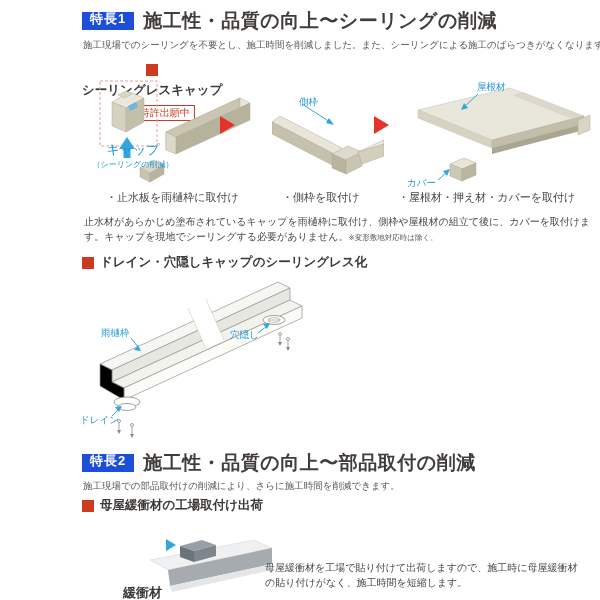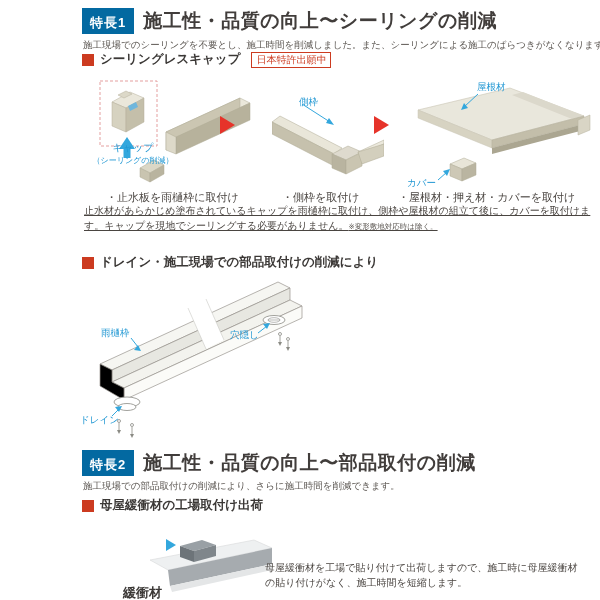--- a/index.html
+++ b/index.html
@@ -1,21 +1,21 @@
 <!DOCTYPE html>
 <html><head>
 <meta charset="utf-8">
 <style>
   html,body{margin:0;padding:0;background:#fff;}
   #page{position:relative;width:600px;height:600px;background:#fff;overflow:hidden;
         font-family:"Liberation Sans","DejaVu Sans",sans-serif;color:#433f3c;}
 
   .f-header{position:absolute;left:82px;display:flex;align-items:center;gap:9px;}
-  .badge{background:#0369a1;color:#fff;font-weight:bold;font-size:13px;line-height:1;
-         padding:8px 8px 5px;letter-spacing:1px;flex:0 0 auto;}
+  .badge{background:#1d4ed8;color:#fff;font-weight:bold;font-size:13px;line-height:1;
+         padding:0 8px 5px;letter-spacing:1px;flex:0 0 auto;}
   .f-title{font-size:19px;font-weight:bold;color:#413d3b;letter-spacing:.5px;white-space:nowrap;}
 
   .sub{position:absolute;left:83px;font-size:9.5px;color:#5a5550;white-space:nowrap;}
 
   .sec{position:absolute;left:82px;display:flex;align-items:center;gap:6px;}
   .sq{width:12px;height:12px;background:#cc3b20;flex:0 0 auto;}
   .sec-title{font-size:12.5px;font-weight:bold;color:#3b3836;white-space:nowrap;}
   .patent{border:1px solid #cc3b20;color:#cc3b20;font-size:10px;line-height:1;
           padding:2px 4px;margin-left:5px;white-space:nowrap;}
 
@@ -37,21 +37,21 @@
 <body>
 
 <div id="page">
 
   <div class="f-header" style="top:8px;">
     <span class="badge">特長1</span>
     <span class="f-title">施工性・品質の向上〜シーリングの削減</span>
   </div>
   <div class="sub" style="top:39px;">施工現場でのシーリングを不要とし、施工時間を削減しました。また、シーリングによる施工のばらつきがなくなります。</div>
 
-  <div class="sec" style="top:51px;">
+  <div class="sec" style="top:64px;flex-direction:column;">
     <span class="sq"></span>
     <span class="sec-title">シーリングレスキャップ</span>
     <span class="patent">日本特許出願中</span>
   </div>
 
   <svg class="fig" style="left:88px;top:76px;" width="165" height="112" viewBox="0 0 165 112">
     <rect x="12" y="5" width="57" height="65" fill="none" stroke="#e49f9f" stroke-dasharray="3 2"></rect>
     <polygon points="24,26 42,16 56,22 38,32" fill="#eae7db" stroke="#b4af9b" stroke-width="0.5"></polygon>
     <polygon points="24,26 38,32 38,56 24,50" fill="#d6d2c0" stroke="#b4af9b" stroke-width="0.5"></polygon>
     <polygon points="38,32 56,22 56,46 38,56" fill="#c4bfaa" stroke="#b4af9b" stroke-width="0.5"></polygon>
@@ -63,21 +63,21 @@
     </g>
     <polygon points="52,92 66,84 76,89 62,97" fill="#dbd7c6" stroke="#aeaa95" stroke-width="0.5"></polygon>
     <polygon points="52,92 62,97 62,106 52,101" fill="#c9c4b0" stroke="#aeaa95" stroke-width="0.5"></polygon>
     <polygon points="62,97 76,89 76,98 62,106" fill="#b9b49f" stroke="#aeaa95" stroke-width="0.5"></polygon>
     <polygon points="78,56 152,22 162,27 88,61" fill="#ebe8db" stroke="#aeaa95" stroke-width="0.5"></polygon>
     <polygon points="78,56 152,22 152,40 78,74" fill="#cbc6b2" stroke="#aeaa95" stroke-width="0.5"></polygon>
     <polygon points="88,61 162,27 162,44 88,78" fill="#b7b29c" stroke="#aeaa95" stroke-width="0.5"></polygon>
     <polygon points="78,56 88,61 88,78 78,74" fill="#ddd9c9" stroke="#aeaa95" stroke-width="0.5"></polygon>
   </svg>
   <div class="bl" style="left:92px;top:141px;width:82px;text-align:center;">
-    <div style="font-size:10px;">キャップ</div>
+    <div style="font-size:13px;">キャップ</div>
     <div class="small" style="position:static;font-size:8px;color:#2097d3;">（シーリングの削減）</div>
   </div>
 
   <div class="red-tri" style="left:220px;top:116px;"></div>
 
   <svg class="fig" style="left:272px;top:92px;" width="112" height="100" viewBox="0 0 112 100">
     <polygon points="0,30 62,62 70,56 8,24" fill="#e9e6d9" stroke="#aeaa95" stroke-width="0.5"></polygon>
     <polygon points="0,30 62,62 62,74 0,42" fill="#c6c1ad" stroke="#aeaa95" stroke-width="0.5"></polygon>
     <polygon points="60,62 76,54 90,60 74,68" fill="#dedace" stroke="#aeaa95" stroke-width="0.5"></polygon>
     <polygon points="60,62 74,68 74,82 60,76" fill="#b9b4a0" stroke="#aeaa95" stroke-width="0.5"></polygon>
@@ -106,27 +106,27 @@
     <line x1="46" y1="100" x2="55" y2="92" stroke="#33a7dd" stroke-width="1"></line>
     <polygon points="58,89 51,91 55,96" fill="#33a7dd"></polygon>
   </svg>
   <div class="bl" style="left:477px;top:81px;">屋根材</div>
   <div class="bl" style="left:407px;top:177px;">カバー</div>
 
   <div class="cap" style="left:106px;top:190px;">・止水板を雨樋枠に取付け</div>
   <div class="cap" style="left:282px;top:190px;">・側枠を取付け</div>
   <div class="cap" style="left:398px;top:190px;">・屋根材・押え材・カバーを取付け</div>
 
-  <p class="body-text" style="left:84px;top:194px;width:516px;text-decoration:underline;">
+  <p class="body-text" style="left:84px;top:205px;width:516px;">
     <span>止水材があらかじめ塗布されているキャップを雨樋枠に取付け、側枠や屋根材の組立て後に、カバーを取付けます。キャップを現地でシーリングする必要がありません。</span><span class="note">※変形敷地対応時は除く。</span>
   </p>
 
   <div class="sec" style="top:254px;">
     <span class="sq"></span>
-    <span class="sec-title">ドレイン・施工現場での部品取付けの削減により</span>
+    <span class="sec-title">ドレイン・穴隠しキャップのシーリングレス化</span>
   </div>
 
   <svg class="fig" style="left:72px;top:276px;" width="250" height="188" viewBox="0 0 250 188">
     <polygon points="28,88 206,6 218,12 40,94" fill="#f6f6f2" stroke="#98948e" stroke-width="0.7"></polygon>
     <polygon points="40,94 218,12 218,24 40,106" fill="#e7e7e1" stroke="#98948e" stroke-width="0.7"></polygon>
     <polygon points="40,106 218,24 230,30 52,112" fill="#f3f3ee" stroke="#98948e" stroke-width="0.7"></polygon>
     <polygon points="52,112 230,30 230,42 52,124" fill="#fbfbf8" stroke="#98948e" stroke-width="0.7"></polygon>
     <polygon points="28,88 40,94 40,106 52,112 52,124 28,110" fill="#ececе6" stroke="#98948e" stroke-width="0.7"></polygon>
     <polygon points="116,32 134,23 152,64 134,73" fill="#ffffff"></polygon>
     <line x1="116" y1="32" x2="134" y2="73" stroke="#c9c9c4" stroke-width="0.6"></line>

